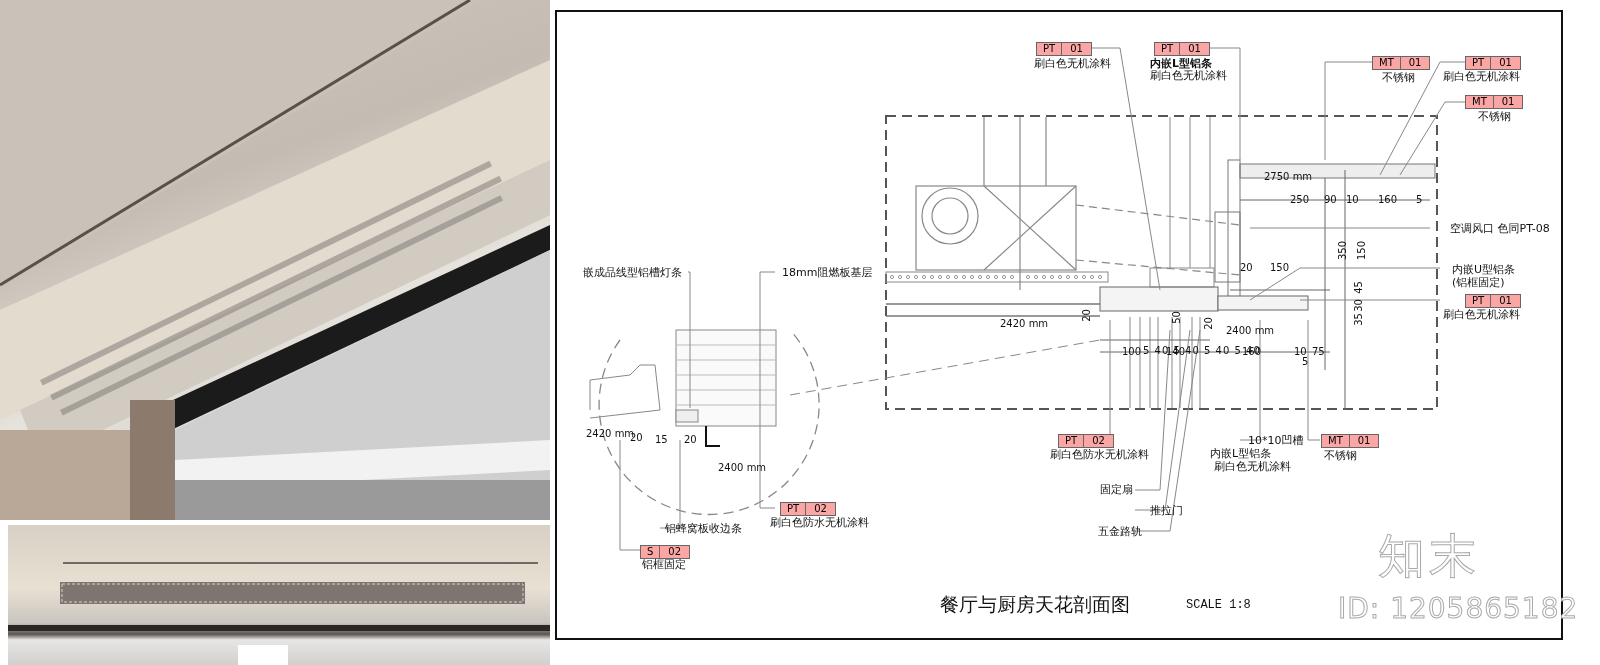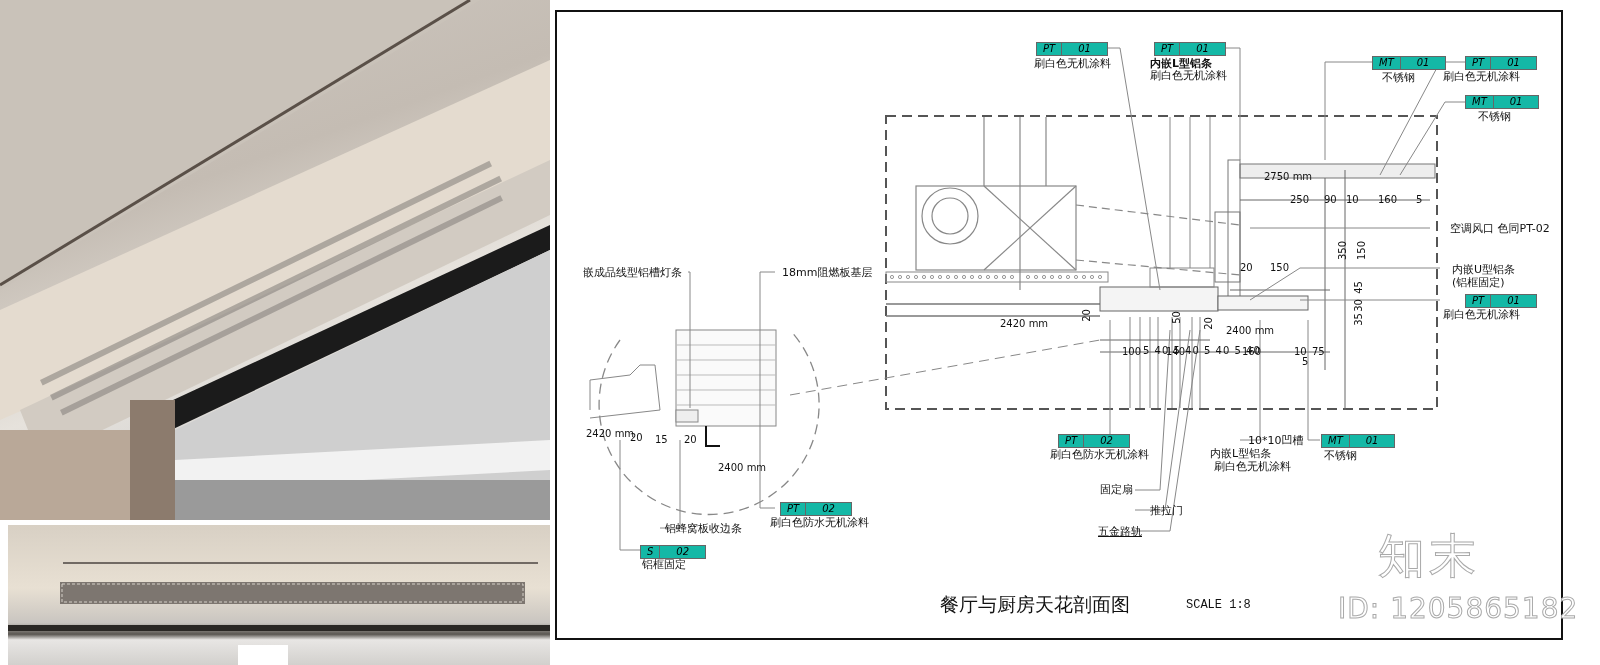--- a/index.html
+++ b/index.html
@@ -3,23 +3,23 @@
 <meta charset="utf-8">
 <style>
   html,body{margin:0;padding:0;background:#fff;}
   body{width:1600px;height:665px;position:relative;overflow:hidden;font-family:"DejaVu Sans","Liberation Sans",sans-serif;}
   .photo-top{position:absolute;left:0;top:0;width:550px;height:520px;overflow:hidden;
     background:linear-gradient(160deg,#cfc9c2 0%,#c4bcb3 35%,#d8d2ca 50%,#e6e2dc 60%,#cfcfcf 80%,#bdbdbd 100%);}
   .photo-bottom{position:absolute;left:8px;top:525px;width:542px;height:140px;overflow:hidden;
     background:linear-gradient(180deg,#d8d0c4 0%,#e8e0d3 45%,#c9c5c0 70%,#5a5651 78%,#e8e6e4 82%,#d2d0cd 100%);}
   .sheet{position:absolute;left:555px;top:10px;width:1008px;height:630px;border:2px solid #111;box-sizing:border-box;background:#fff;}
   .ann{position:absolute;font-size:11px;color:#111;line-height:13px;white-space:nowrap;}
-  .tag{position:absolute;display:flex;border:1.5px solid #666;background:#14b8a6;font-size:10px;line-height:12px;height:12px;font-style:italic;}
+  .tag{position:absolute;display:flex;border:1.5px solid #666;background:#fca5a5;font-size:10px;line-height:12px;height:12px;}
   .tag span{padding:0 6px;}
-  .tag span+span{border-left:1.5px solid #666;padding:0 16px;}
+  .tag span+span{border-left:1.5px solid #666;padding:0 8px;}
   .dim{position:absolute;font-size:10px;color:#111;white-space:nowrap;}
   .title{position:absolute;left:940px;top:592px;font-family:"DejaVu Serif","Liberation Serif",serif;font-size:19px;color:#111;}
   .scale{position:absolute;left:1186px;top:598px;font-family:"Liberation Mono","DejaVu Sans Mono",monospace;font-size:12px;color:#111;}
   .wm-logo{position:absolute;left:1378px;top:525px;font-size:47px;color:#fff;-webkit-text-stroke:1px #aaa;letter-spacing:4px;}
   .wm-id{position:absolute;left:1338px;top:592px;font-size:28px;color:#fff;-webkit-text-stroke:1px #aaa;letter-spacing:1px;}
   svg{position:absolute;left:0;top:0;}
 </style>
 </head>
 <body>
 
@@ -209,21 +209,21 @@
     <span>PT</span>
     <span>01</span>
   </div>
 <div class="ann" style="left:1443px;top:70px;">刷白色无机涂料</div>
 <div class="tag" style="left:1465px;top:95px;">
     <span>MT</span>
     <span>01</span>
   </div>
 <div class="ann" style="left:1478px;top:110px;">不锈钢</div>
 
-<div class="ann" style="left:1450px;top:222px;">空调风口 色同PT-02</div>
+<div class="ann" style="left:1450px;top:222px;">空调风口 色同PT-08</div>
 <div class="ann" style="left:1452px;top:263px;">内嵌U型铝条</div>
 <div class="ann" style="left:1452px;top:276px;">(铝框固定)</div>
 <div class="tag" style="left:1465px;top:294px;">
     <span>PT</span>
     <span>01</span>
   </div>
 <div class="ann" style="left:1443px;top:308px;">刷白色无机涂料</div>
 
 <div class="tag" style="left:1058px;top:434px;">
     <span>PT</span>
@@ -233,21 +233,21 @@
 <div class="ann" style="left:1248px;top:434px;">10*10凹槽</div>
 <div class="ann" style="left:1210px;top:447px;">内嵌L型铝条</div>
 <div class="ann" style="left:1214px;top:460px;">刷白色无机涂料</div>
 <div class="tag" style="left:1321px;top:434px;">
     <span>MT</span>
     <span>01</span>
   </div>
 <div class="ann" style="left:1324px;top:449px;">不锈钢</div>
 <div class="ann" style="left:1100px;top:483px;">固定扇</div>
 <div class="ann" style="left:1110px;top:504px;margin-left:40px;">推拉门</div>
-<div class="ann" style="left:1098px;top:525px;text-decoration:underline;">五金路轨</div>
+<div class="ann" style="left:1098px;top:525px;">五金路轨</div>
 
 <div class="dim" style="left:1264px;top:171px;">2750 mm</div>
 <div class="dim" style="left:1000px;top:318px;">2420 mm</div>
 <div class="dim" style="left:1226px;top:325px;">2400 mm</div>
 <div class="dim" style="left:1290px;top:194px;">250</div>
 <div class="dim" style="left:1324px;top:194px;">90</div>
 <div class="dim" style="left:1346px;top:194px;">10</div>
 <div class="dim" style="left:1378px;top:194px;">160</div>
 <div class="dim" style="left:1416px;top:194px;">5</div>
 <div class="dim" style="left:1352px;top:245px;transform:rotate(-90deg);">150</div>

